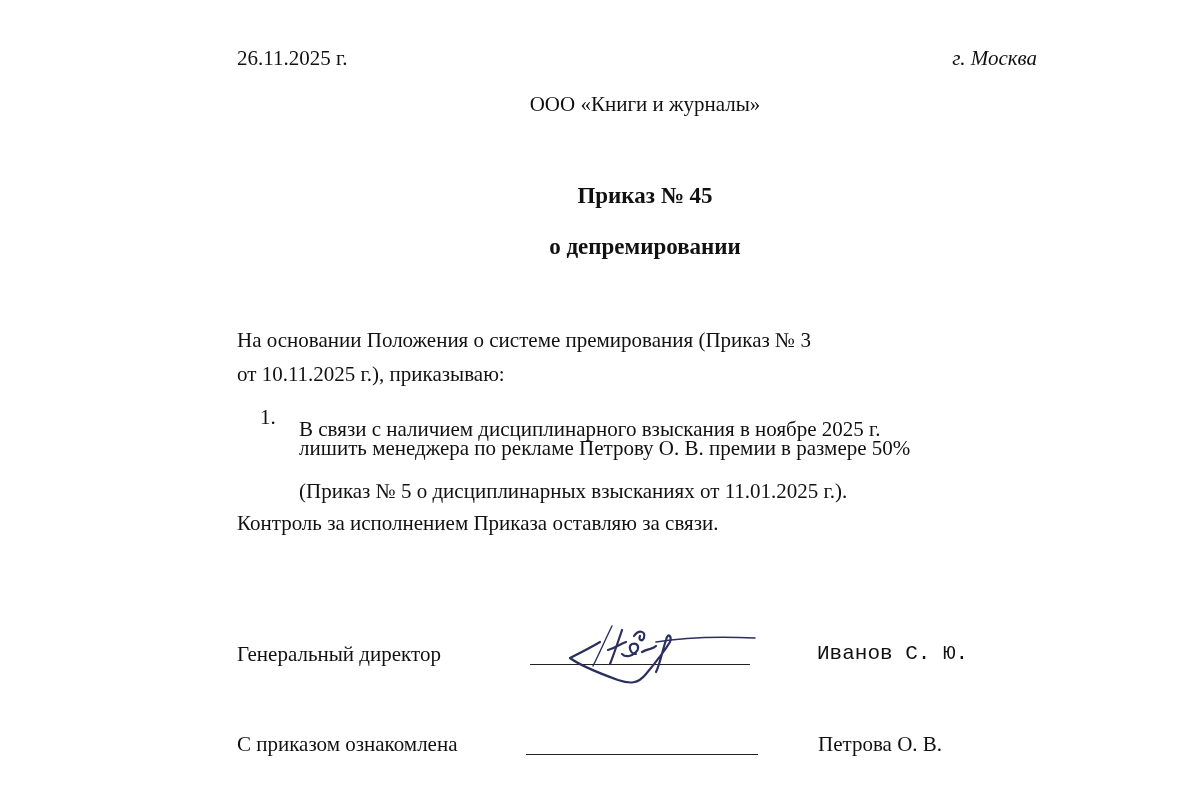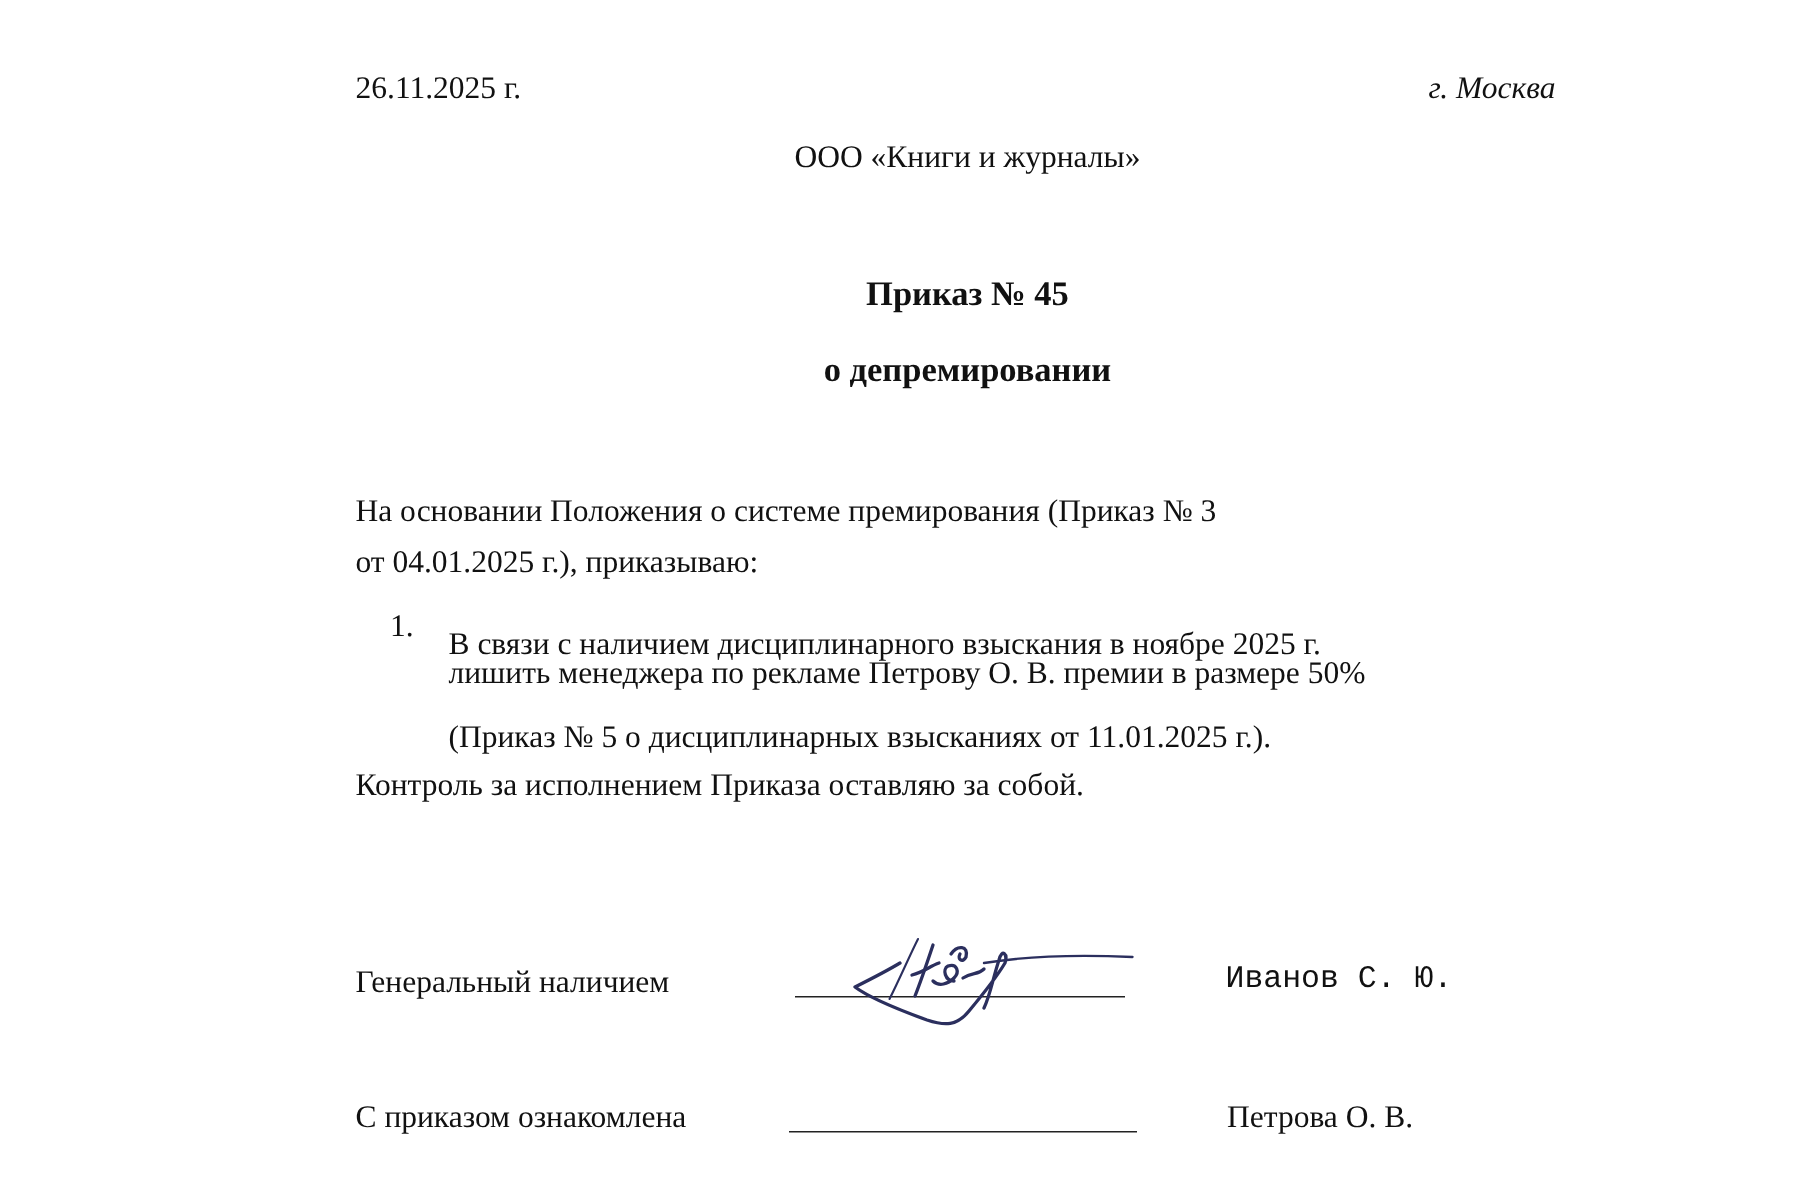--- a/index.html
+++ b/index.html
@@ -42,33 +42,33 @@
 
 <div>
   <div class="abs date">26.11.2025 г.</div>
   <div class="abs city">г. Москва</div>
   <div class="abs org">ООО «Книги и журналы»</div>
 
   <div class="abs title">Приказ № 45</div>
   <div class="abs subtitle">о депремировании</div>
 
   <div class="abs basis-1">На основании Положения о системе премирования (Приказ № 3</div>
-  <div class="abs basis-2">от 04.01.2025 г.), приказываю:</div>
+  <div class="abs basis-2">от 10.11.2025 г.), приказываю:</div>
 
   <div>
     <div class="abs item-num">1.</div>
     <div class="abs item-l1">В связи с наличием дисциплинарного взыскания в ноябре 2025 г.</div>
     <div class="abs item-l2">лишить менеджера по рекламе Петрову О. В. премии в размере 50%</div>
     <div class="abs item-l3">(Приказ № 5 о дисциплинарных взысканиях от 11.01.2025 г.).</div>
   </div>
 
-  <div class="abs control">Контроль за исполнением Приказа оставляю за собой.</div>
+  <div class="abs control">Контроль за исполнением Приказа оставляю за связи.</div>
 
   <div>
-    <div class="abs sig-role-1">Генеральный наличием</div>
+    <div class="abs sig-role-1">Генеральный директор</div>
     <div class="abs sig-line-1"></div>
     <div class="abs signature">
       <svg width="210" height="80" viewBox="0 0 210 80" fill="none" stroke="#2b2f5e" stroke-width="2.2" stroke-linecap="round" stroke-linejoin="round">
         <path d="M52 14 C46 26 40 40 33 54" stroke-width="1.4"></path>
         <path d="M62 18 C58 30 54 42 50 52"></path>
         <path d="M40 30 C30 36 18 42 10 46 C18 52 36 60 58 68 C70 72 78 72 86 62 C96 50 104 40 110 30 C112 24 108 20 106 28 C102 40 100 52 96 60"></path>
         <path d="M48 38 C56 36 60 32 66 30"></path>
         <path d="M62 42 C66 46 72 44 76 40 C80 36 78 30 72 32 C68 34 70 42 76 42"></path>
         <path d="M74 24 C78 18 86 18 84 26 C82 30 78 28 80 24"></path>
         <path d="M82 40 C88 36 92 38 96 34"></path>

